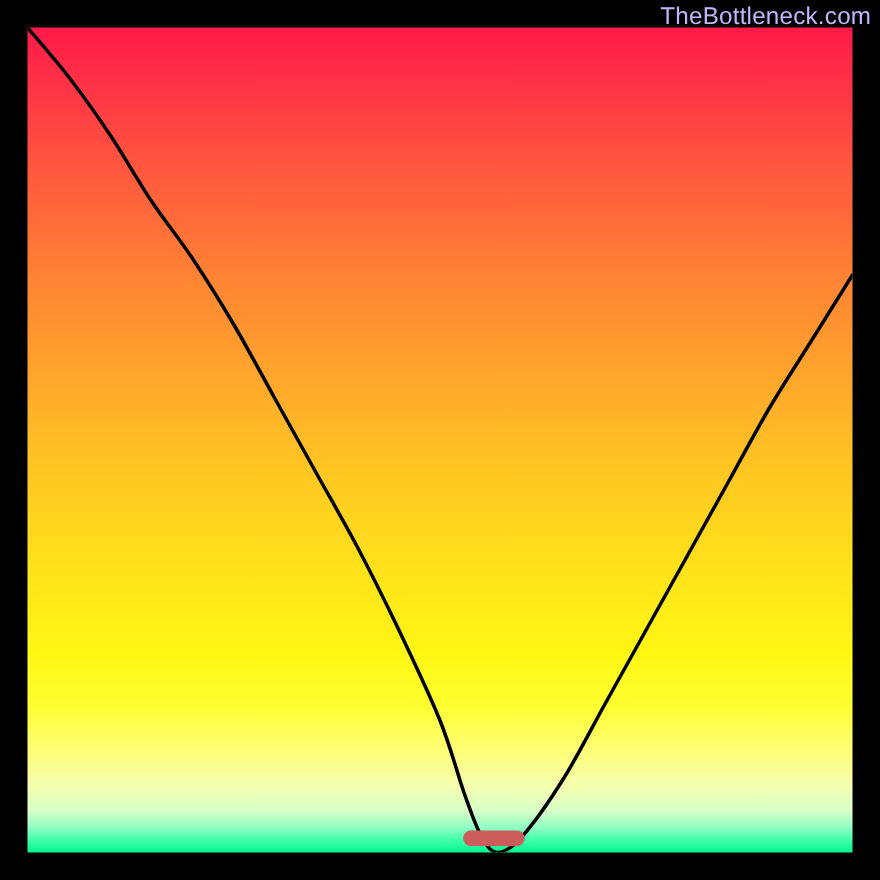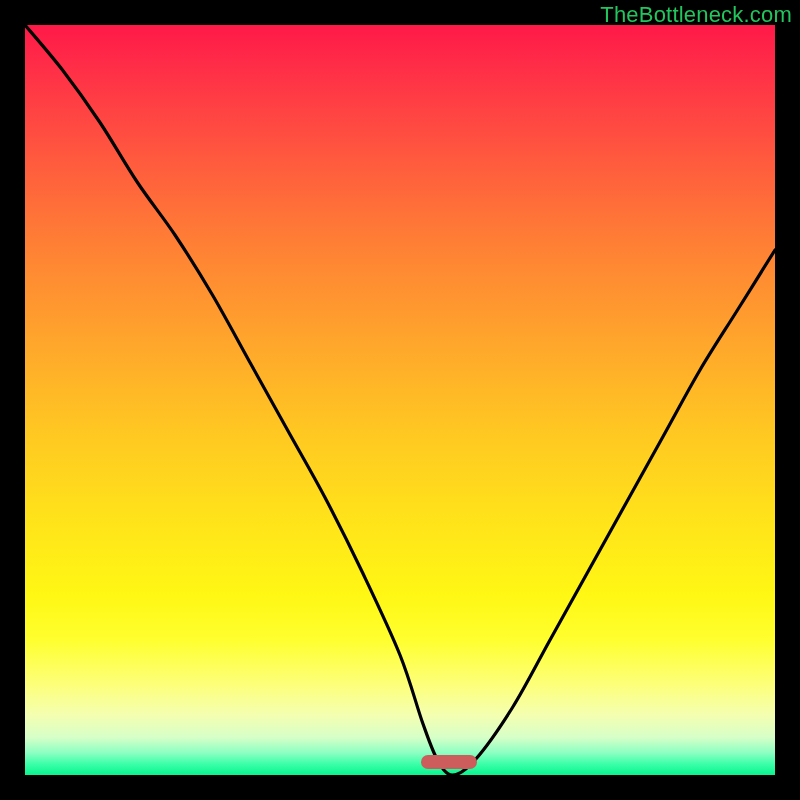--- a/index.html
+++ b/index.html
@@ -53,21 +53,21 @@
     width: 56px;
     height: 14px;
     border-radius: 7px;
     background: #cd5c5c;
     bottom: 6px;
   }
   .watermark {
     position: absolute;
     top: 2px;
     right: 8px;
-    color: #22c55e;
+    color: #c4b5fd;
     font-size: 22px;
     letter-spacing: 0.2px;
     user-select: none;
     text-align: right;
   }
 </style>
 </head>
 <body>
 
 <div class="frame">

